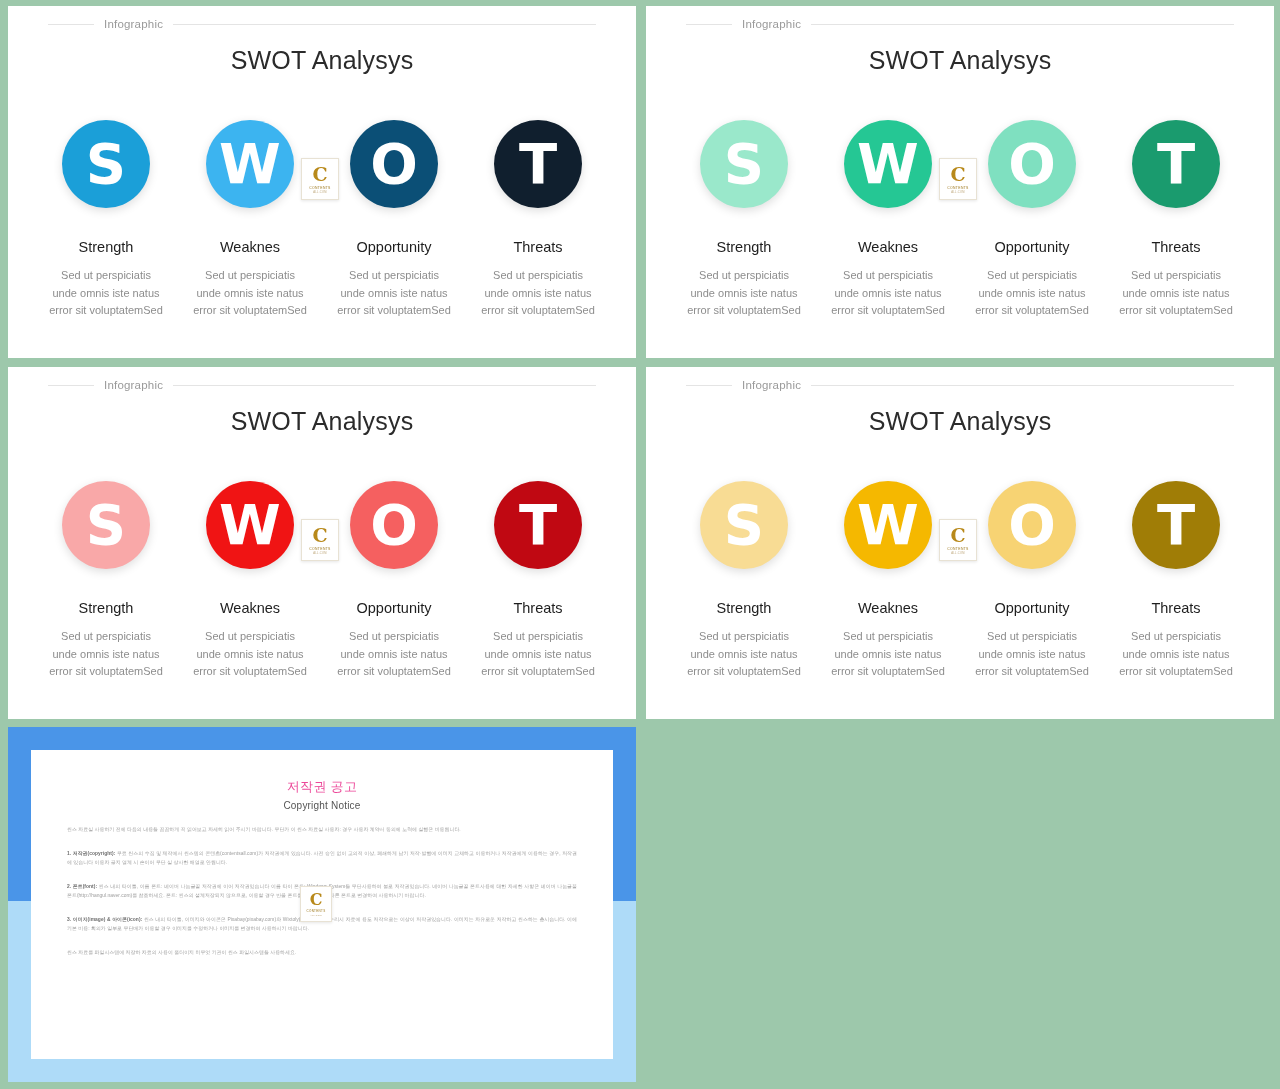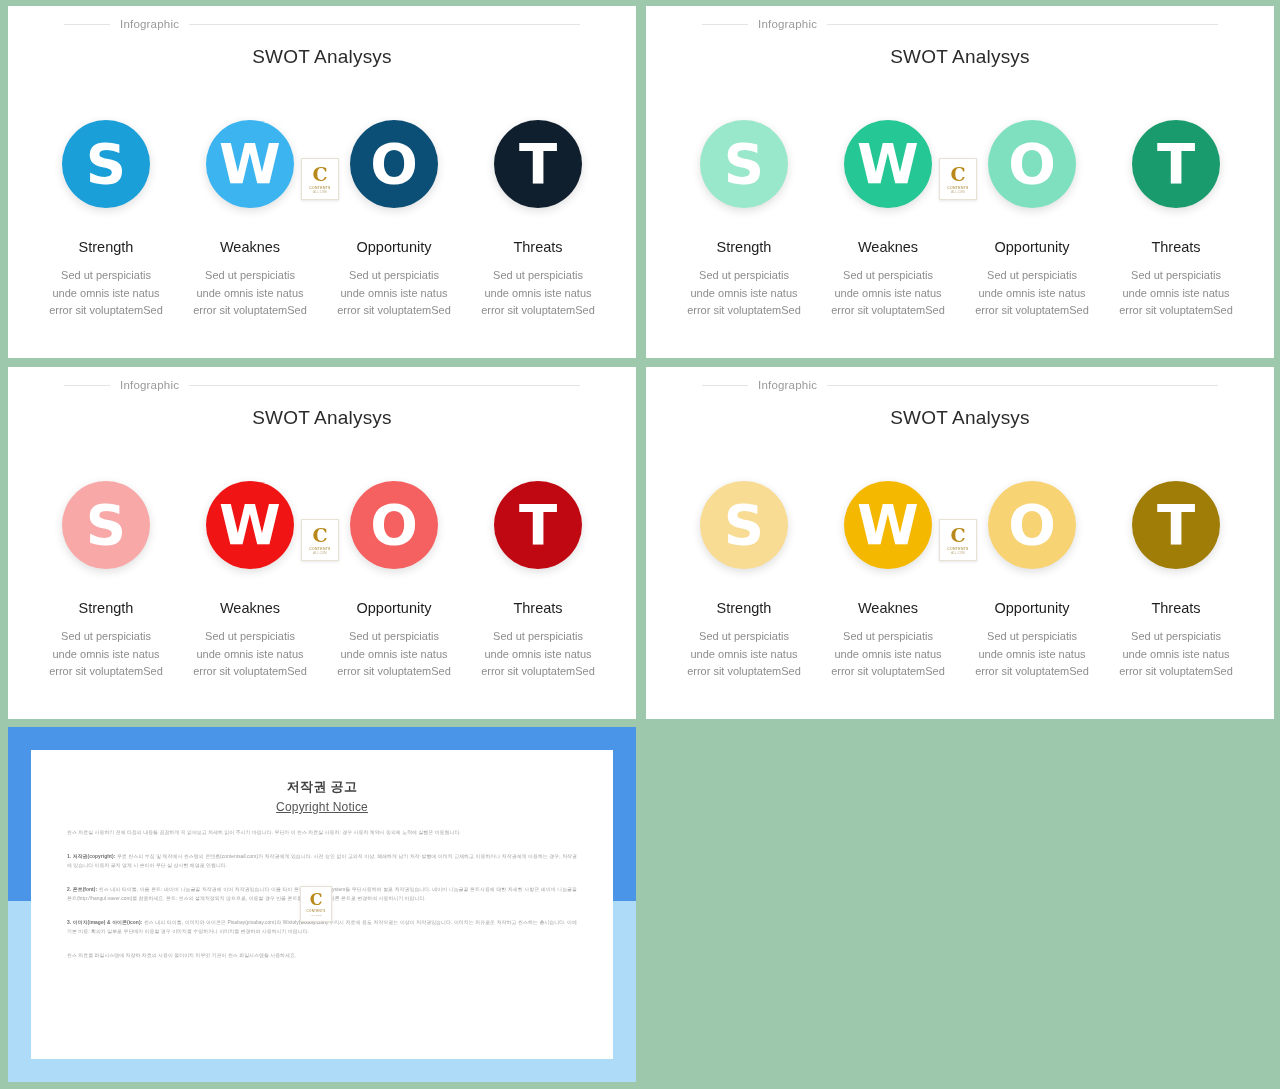--- a/index.html
+++ b/index.html
@@ -22,38 +22,38 @@
   }
   #slide-0{left:8px;  top:6px;   width:628px; height:352px;}
   #slide-1{left:646px;top:6px;   width:628px; height:352px;}
   #slide-2{left:8px;  top:367px; width:628px; height:352px;}
   #slide-3{left:646px;top:367px; width:628px; height:352px;}
 
   
   .infoline{
     position:absolute;left:0;top:12px;width:100%;
     display:flex;align-items:center;
-    padding:0 56px;
+    padding:0 40px;
     box-sizing:border-box;
   }
   .infoline .rule{
     height:1px;background:#e4e4e4;flex:0 0 auto;
   }
   .infoline .rule.left{width:46px;}
   .infoline .rule.right{flex:1 1 auto;}
   .infoline .label{
     font-size:11.5px;color:#9a9a9a;
     padding:0 10px;letter-spacing:.2px;
     white-space:nowrap;
   }
 
   .slide-title{
     position:absolute;left:0;top:40px;width:100%;
     text-align:center;
-    font-size:19px;color:#2b2b2b;font-weight:400;
+    font-size:25px;color:#2b2b2b;font-weight:400;
     letter-spacing:.2px;
   }
 
   
   .swot-row{
     position:absolute;left:0;top:114px;width:100%;
     display:flex;
     padding:0 26px;
     box-sizing:border-box;
   }
@@ -122,26 +122,26 @@
   }
   #doc-page{
     position:absolute;left:23px;top:23px;
     width:582px;height:309px;
     background:#ffffff;
     box-sizing:border-box;
     padding:28px 36px 0 36px;
     overflow:hidden;
   }
   .doc-title{
-    text-align:center;font-size:13px;color:#404040;font-weight:bold;
+    text-align:center;font-size:13px;color:#ec4899;font-weight:normal;
     letter-spacing:.3px;
   }
   .doc-subtitle{
-    text-align:center;font-size:12px;color:#555;
-    margin-top:4px;letter-spacing:.2px;text-decoration:underline;
+    text-align:center;font-size:10px;color:#555;
+    margin-top:4px;letter-spacing:.2px;
   }
   .doc-p{
     margin-top:14px;
     font-size:4.9px;line-height:9px;color:#9b9b9b;
     text-align:justify;
     letter-spacing:.05px;
   }
   .doc-p b{color:#6d6d6d;}
   .doc-p.sec{margin-top:15px;}
   .doc-wm{

